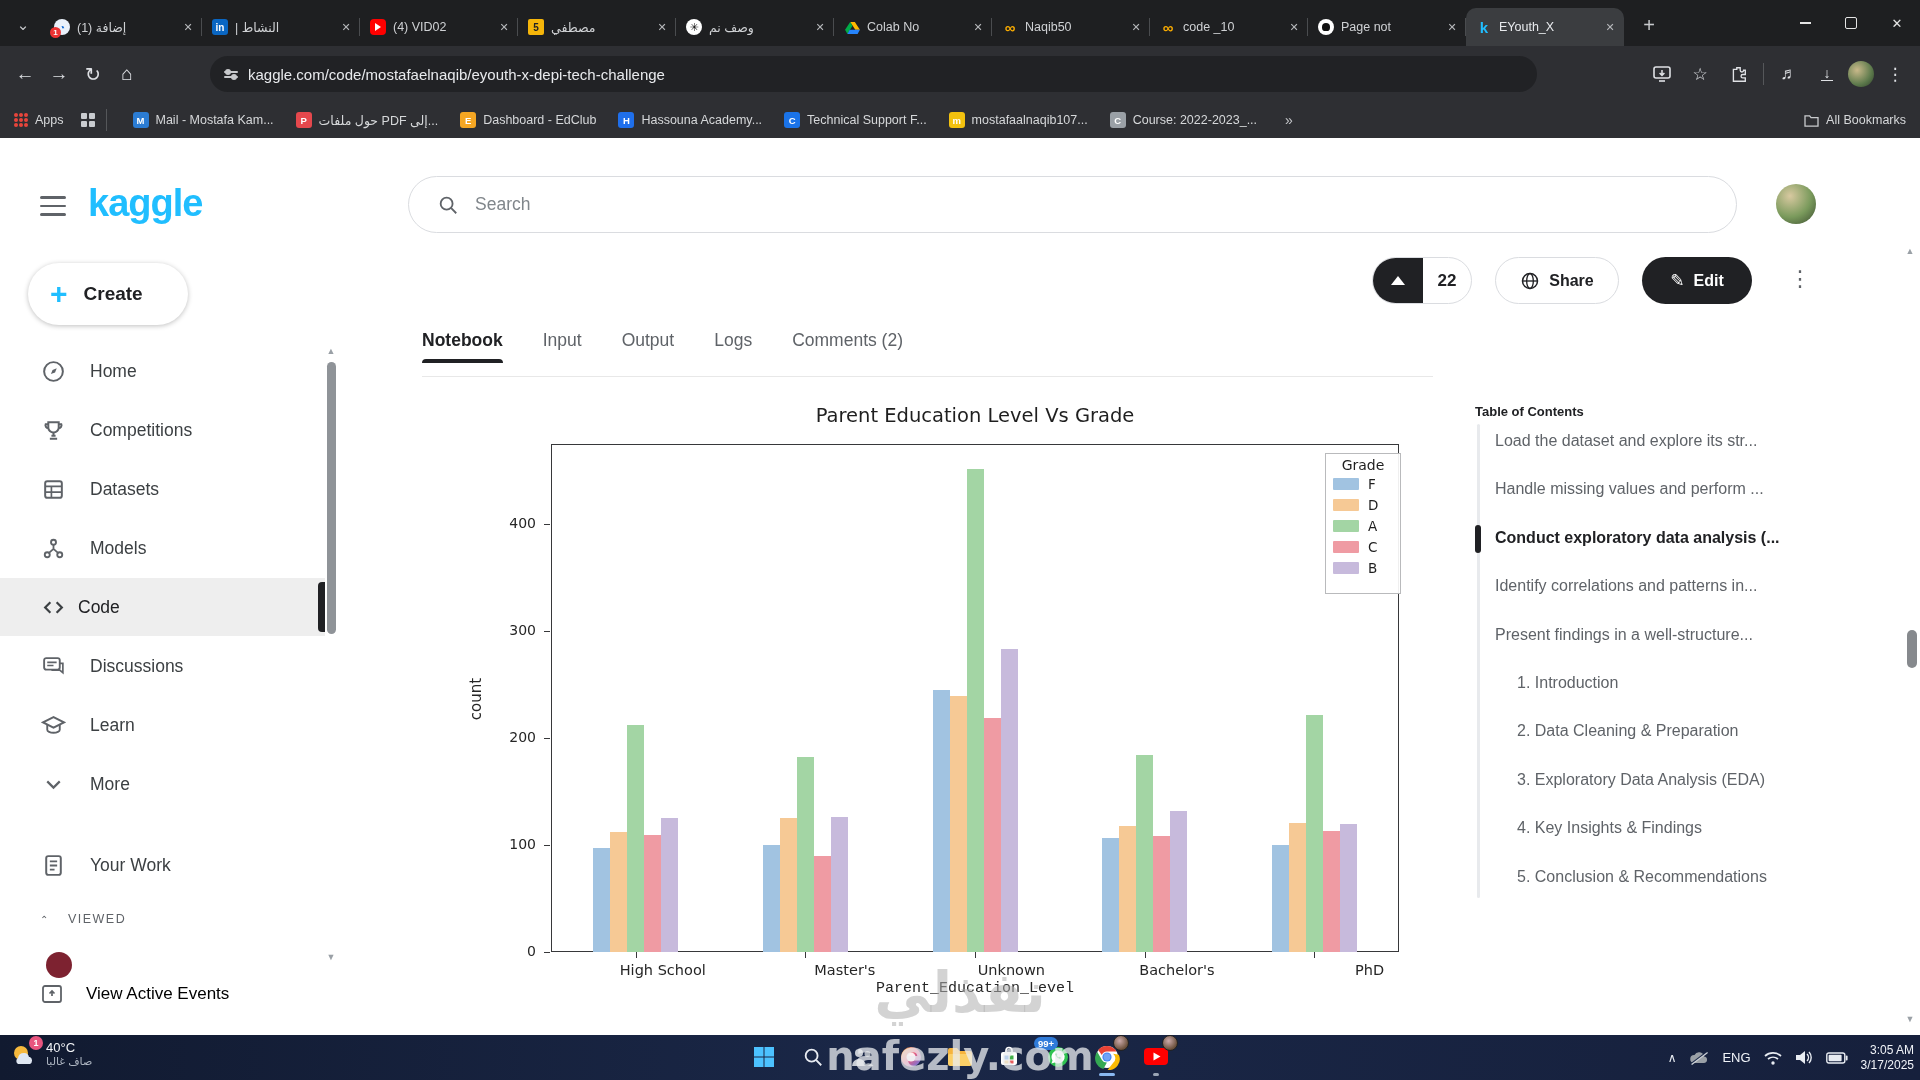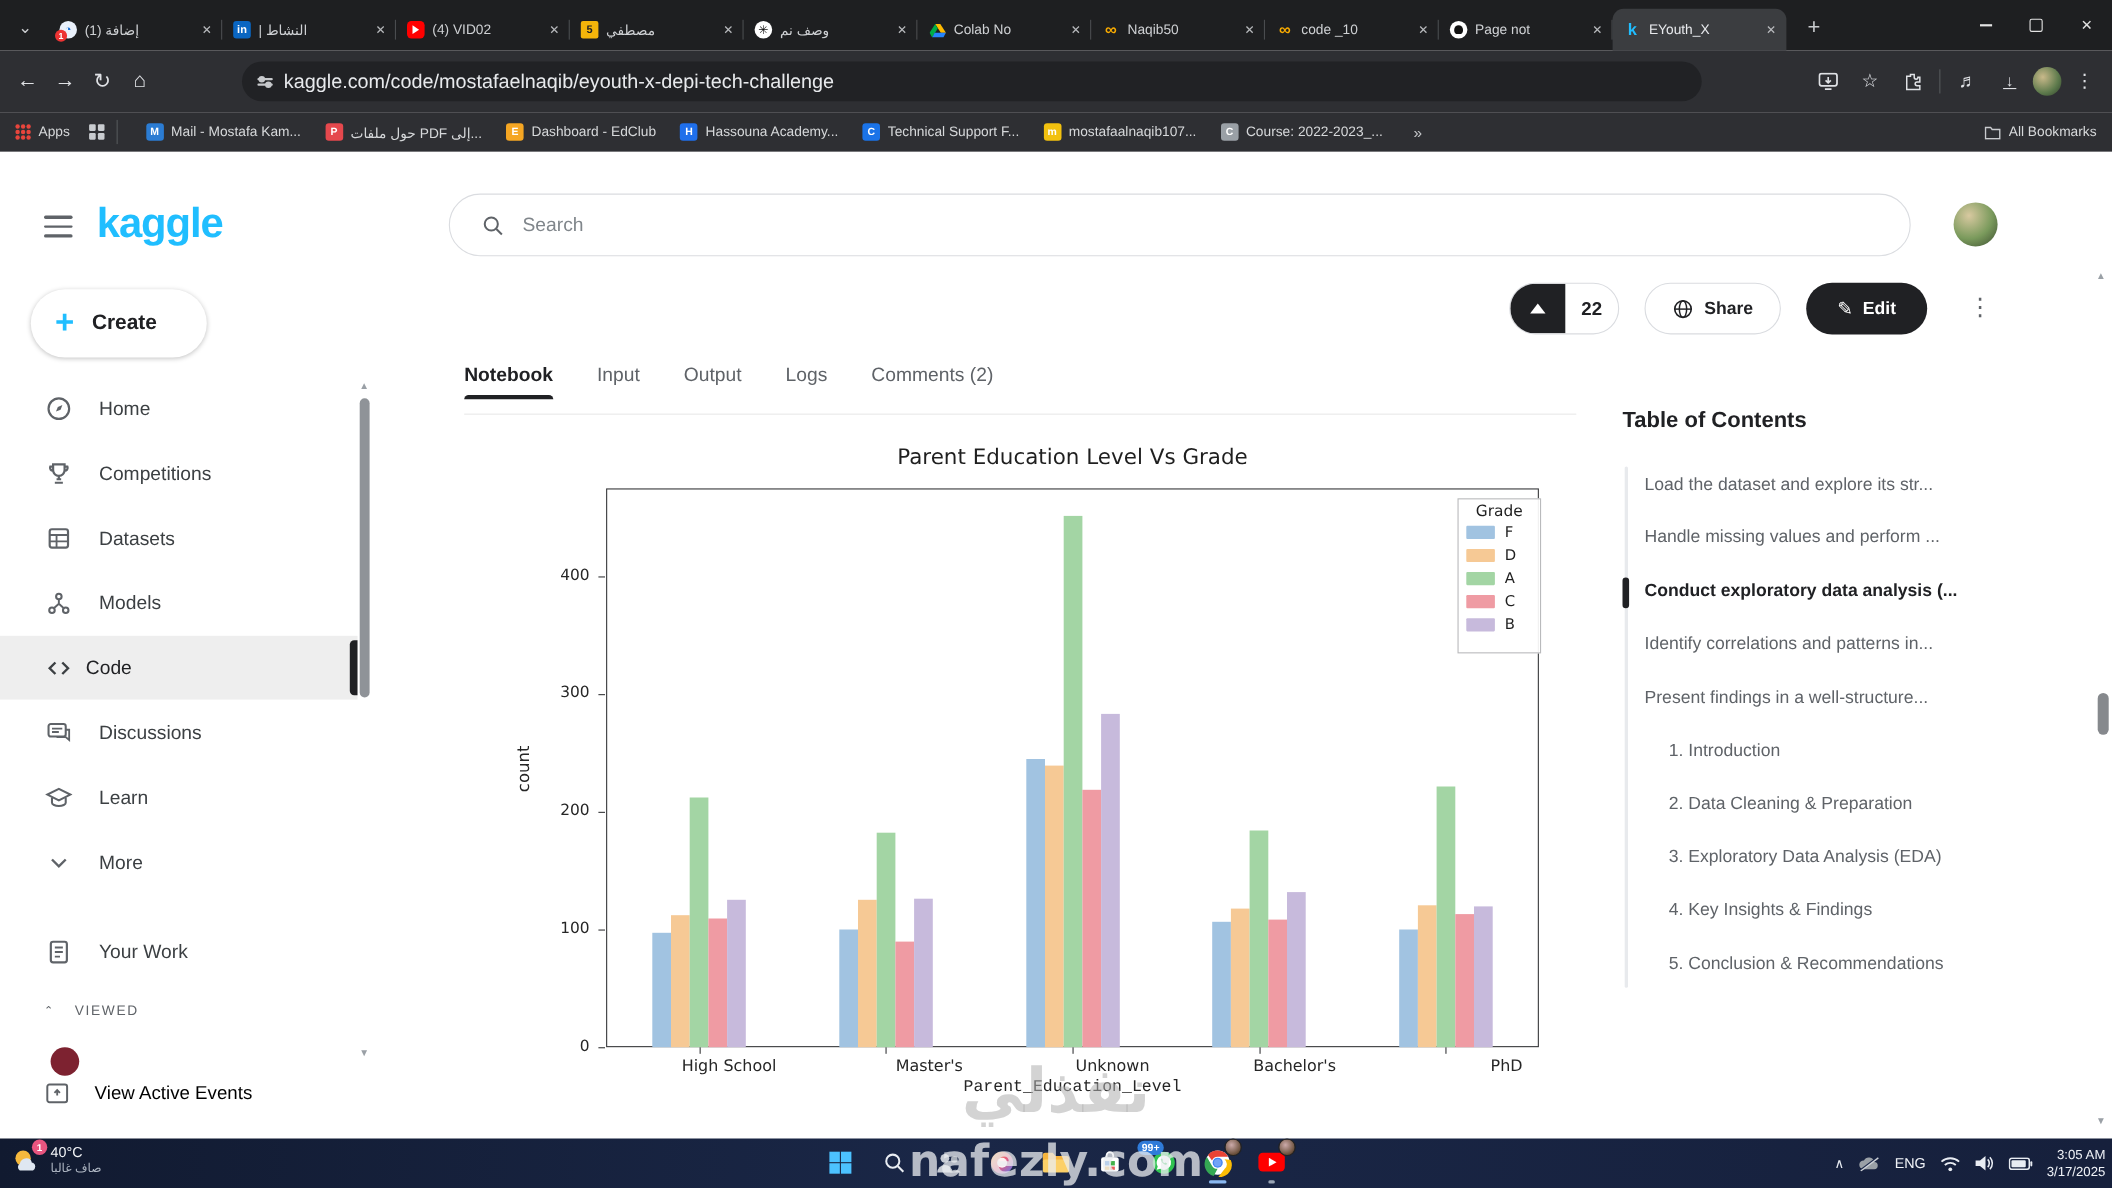--- a/index.html
+++ b/index.html
@@ -20,22 +20,22 @@
   .fav{width:16px;height:16px;flex:0 0 16px;display:flex;align-items:center;justify-content:center;position:relative;
        font-weight:bold;border-radius:3px;font-size:10px;}
   .newtab{position:absolute;left:1636px;top:12px;width:26px;height:26px;color:#c8cacd;font-size:20px;
           display:flex;align-items:center;justify-content:center;}
   .winctl{position:absolute;right:0;top:0;height:46px;display:flex;}
   .winctl span{width:46px;height:46px;display:flex;align-items:center;justify-content:center;color:#e4e4e4;font-size:13px;}
   .wc-box{width:10px;height:10px;border:1.2px solid #e4e4e4;border-radius:2px;}
   .wc-min{width:11px;height:1.6px;background:#e4e4e4;}
   .toolbar{position:absolute;left:0;top:46px;width:1920px;height:56px;background:#2e2f33;display:flex;align-items:center;}
   .navic{color:#dfe1e5;font-size:19px;width:34px;text-align:center;}
-  .omnibox{position:absolute;left:220px;top:10px;width:1327px;height:36px;background:#212225;border-radius:18px;
-           display:flex;align-items:center;color:#e8eaed;font-size:18px;gap:10px;padding-left:14px;box-sizing:border-box;}
+  .omnibox{position:absolute;left:210px;top:10px;width:1327px;height:36px;background:#212225;border-radius:18px;
+           display:flex;align-items:center;color:#e8eaed;font-size:15px;gap:10px;padding-left:14px;box-sizing:border-box;}
   .tune{display:inline-flex;flex-direction:column;gap:3px;width:14px;}
   .tune i{height:2px;background:#c7c9cc;border-radius:2px;position:relative;display:block;}
   .tune i::after{content:"";position:absolute;top:-2px;width:6px;height:6px;border-radius:50%;background:#c7c9cc;}
   .tune i:nth-child(1)::after{left:1px;}.tune i:nth-child(2)::after{right:1px;}
   .tbright{position:absolute;right:8px;top:0;height:56px;display:flex;align-items:center;gap:4px;}
   .tbright .ic{width:34px;height:34px;display:flex;align-items:center;justify-content:center;color:#dfe1e5;font-size:17px;}
   .vsep{width:1px;height:22px;background:#55575a;margin:0 4px;}
   .avatar-sm{width:26px;height:26px;border-radius:50%;background:radial-gradient(circle at 35% 35%,#c9b98a,#5d7a4c 60%,#2e3f2a);}
   .bookbar{position:absolute;left:0;top:102px;width:1920px;height:36px;background:#2e2f33;display:flex;align-items:center;
            color:#d6d8da;font-size:12.5px;}
@@ -91,21 +91,21 @@
   .charttitle{position:absolute;left:675px;top:404px;width:600px;text-align:center;font-size:19.5px;color:#1f1f1f;font-family:"DejaVu Sans",sans-serif;}
   .ylabel{position:absolute;left:455px;top:690px;transform:rotate(-90deg);font-size:15px;color:#262626;font-family:"DejaVu Sans",sans-serif;}
   .xlabel{position:absolute;left:825px;top:980px;width:300px;text-align:center;font-size:15px;color:#262626;font-family:Liberation Mono, monospace;}
   .legend{position:absolute;left:1325px;top:453px;width:76px;height:141px;border:1px solid #b9babc;background:rgba(255,255,255,.92);
           box-sizing:border-box;font-family:"DejaVu Sans",sans-serif;}
   .legend .ltitle{text-align:center;font-size:14px;color:#1f1f1f;margin-top:3px;}
   .lrow{display:flex;align-items:center;gap:9px;padding:2.5px 0 2.5px 7px;}
   .lpatch{width:26px;height:12px;border-radius:1px;}
   .llabel{font-size:13.5px;color:#1f1f1f;}
   
-  .tochead{position:absolute;left:1475px;top:371px;font-size:20px;font-weight:bold;color:#202124;}
+  .tochead{position:absolute;left:1475px;top:404px;font-size:13px;font-weight:bold;color:#202124;}
   .tocrule{position:absolute;left:1477px;top:424px;width:3px;height:474px;background:#e8eaed;border-radius:2px;}
   .tocactive{position:absolute;left:1475px;width:6px;background:#202124;border-radius:3px;}
   .tocitem{position:absolute;font-size:16px;color:#5f6368;white-space:nowrap;}
   .tocitem.active{color:#202124;font-weight:600;}
   
   .sb-arrow{position:absolute;color:#9aa0a6;font-size:9px;width:14px;text-align:center;}
   .sb-thumb{position:absolute;background:#9b9ea2;border-radius:5px;}
   
   .taskbar{position:absolute;left:0;top:1035px;width:1920px;height:45px;
            background:linear-gradient(90deg,#111a30,#1a2747 45%,#16203c);color:#fff;}

